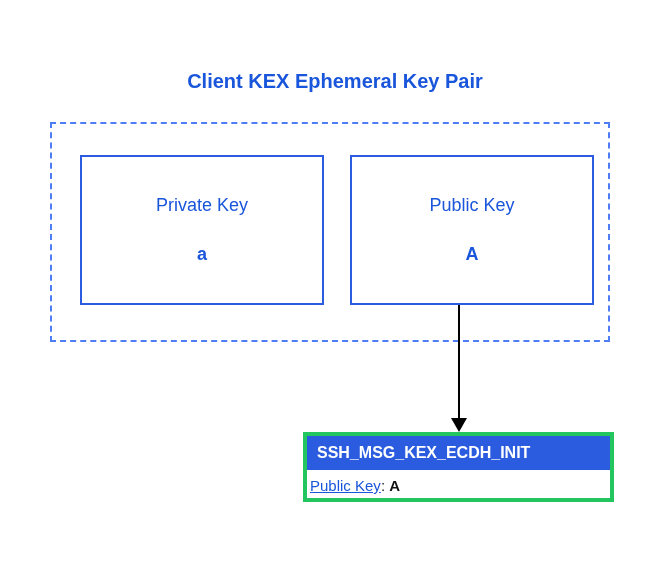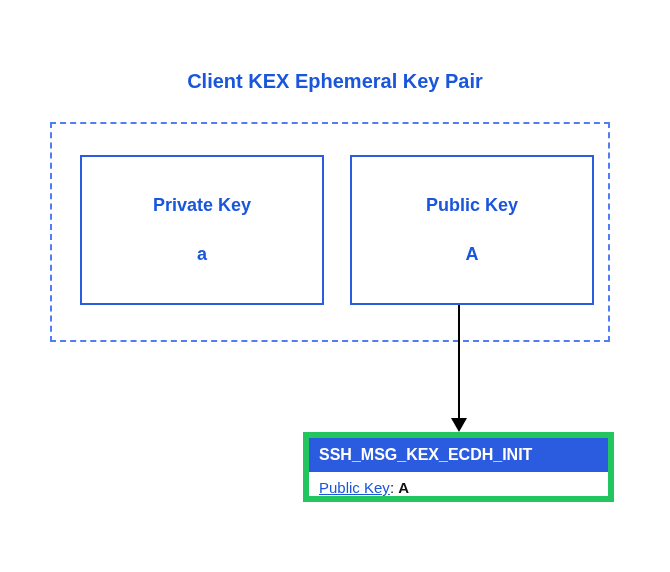--- a/index.html
+++ b/index.html
@@ -44,50 +44,50 @@
     box-sizing: border-box;
     text-align: center;
     color: #1a56db;
     background: #ffffff;
   }
   .key-box.private { top: 155px; left: 80px; }
   .key-box.public  { top: 155px; left: 350px; }
   .key-title {
     margin-top: 38px;
     font-size: 18px;
-    font-weight: 700;
+    font-weight: 400;
   }
   .key-letter {
     margin-top: 28px;
     font-size: 18px;
     font-weight: 700;
   }
   .msg-box {
     position: absolute;
     top: 432px;
     left: 303px;
     width: 311px;
     height: 70px;
-    border: 6px solid #22c55e;
+    border: 4px solid #22c55e;
     box-sizing: border-box;
     background: #ffffff;
   }
   .msg-header {
     background: #2b5ce0;
     color: #ffffff;
     font-weight: 700;
     font-size: 16px;
     padding: 6px 10px;
     box-sizing: border-box;
     height: 34px;
     display: flex;
     align-items: center;
   }
   .msg-body {
-    padding: 7px 10px;
+    padding: 7px 3px;
     font-size: 15px;
     color: #1a1a1a;
   }
   .msg-body .field {
     color: #1a56db;
     text-decoration: underline;
   }
   .msg-body .val {
     font-weight: 700;
     color: #111;

